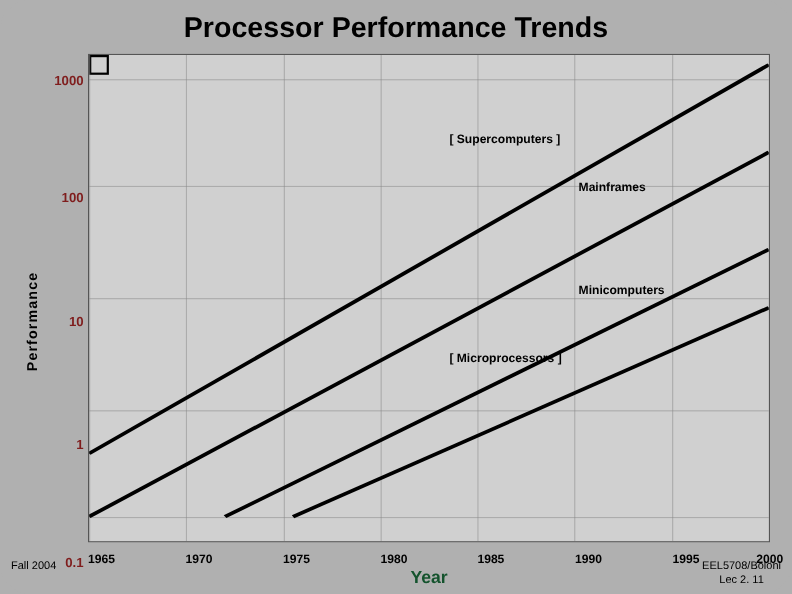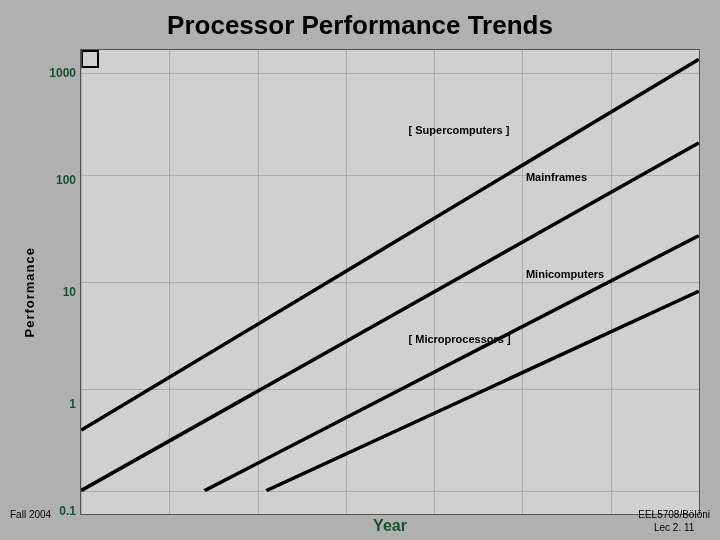--- a/index.html
+++ b/index.html
@@ -180,34 +180,44 @@
 
           <line x1="30" y1="95" x2="100" y2="52" stroke="#000" stroke-width="0.7"></line>
         </svg>
 
         <div class="data-label" style="left:53%;top:16%;">[ Supercomputers ]</div>
         <div class="data-label" style="left:72%;top:26%;">Mainframes</div>
         <div class="data-label" style="left:72%;top:47%;">Minicomputers</div>
         <div class="data-label" style="left:53%;top:61%;">[ Microprocessors ]</div>
       </div>
 
+      <div class="x-axis-labels" id="x-axis-labels">
+        <span class="x-label-item" style="left:0%;">1965</span>
+        <span class="x-label-item" style="left:14.3%;">1970</span>
+        <span class="x-label-item" style="left:28.6%;">1975</span>
+        <span class="x-label-item" style="left:42.9%;">1980</span>
+        <span class="x-label-item" style="left:57.1%;">1985</span>
+        <span class="x-label-item" style="left:71.4%;">1990</span>
+        <span class="x-label-item" style="left:85.7%;">1995</span>
+        <span class="x-label-item" style="left:98%;">2000</span>
+      </div>
 
       <div class="x-axis-year">Year</div>
     </div>
   </div>
 
 </div>
 
 <style>
   .ytick {
     position: absolute;
     right: 4px;
     font-size: 12px;
     font-weight: bold;
-    color: #14532d;
+    color: #7f1d1d;
     transform: translateY(-50%);
   }
 </style>
 
 <div class="footer">Fall 2004</div>
 <div class="footer-right">
   <span>EEL5708/Bölöni</span><br>
   <span>Lec 2. 11</span>
 </div>
 

